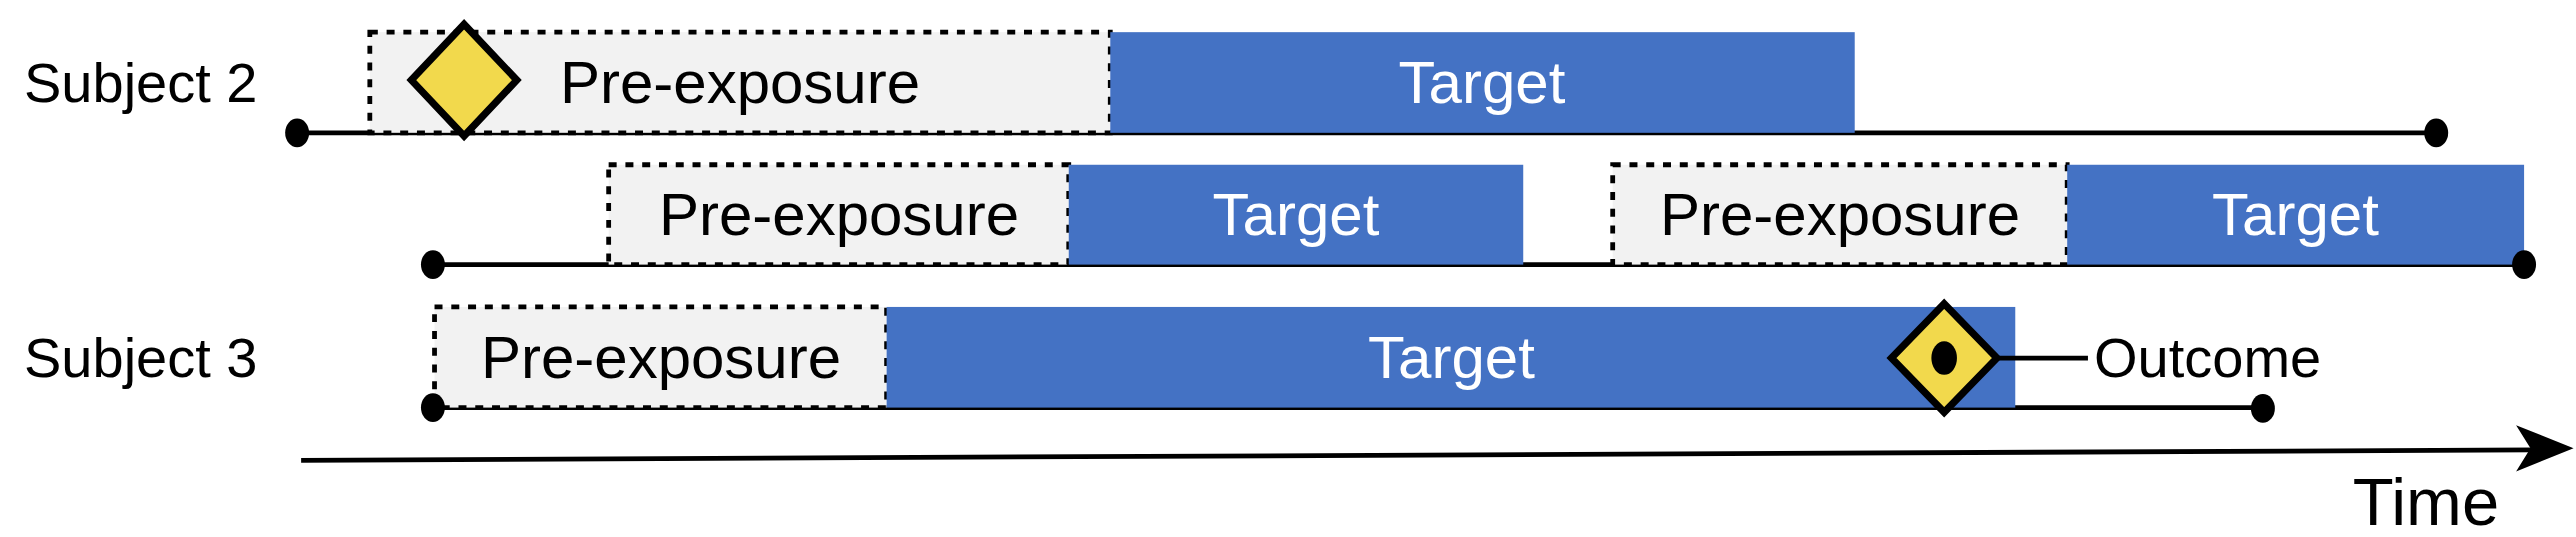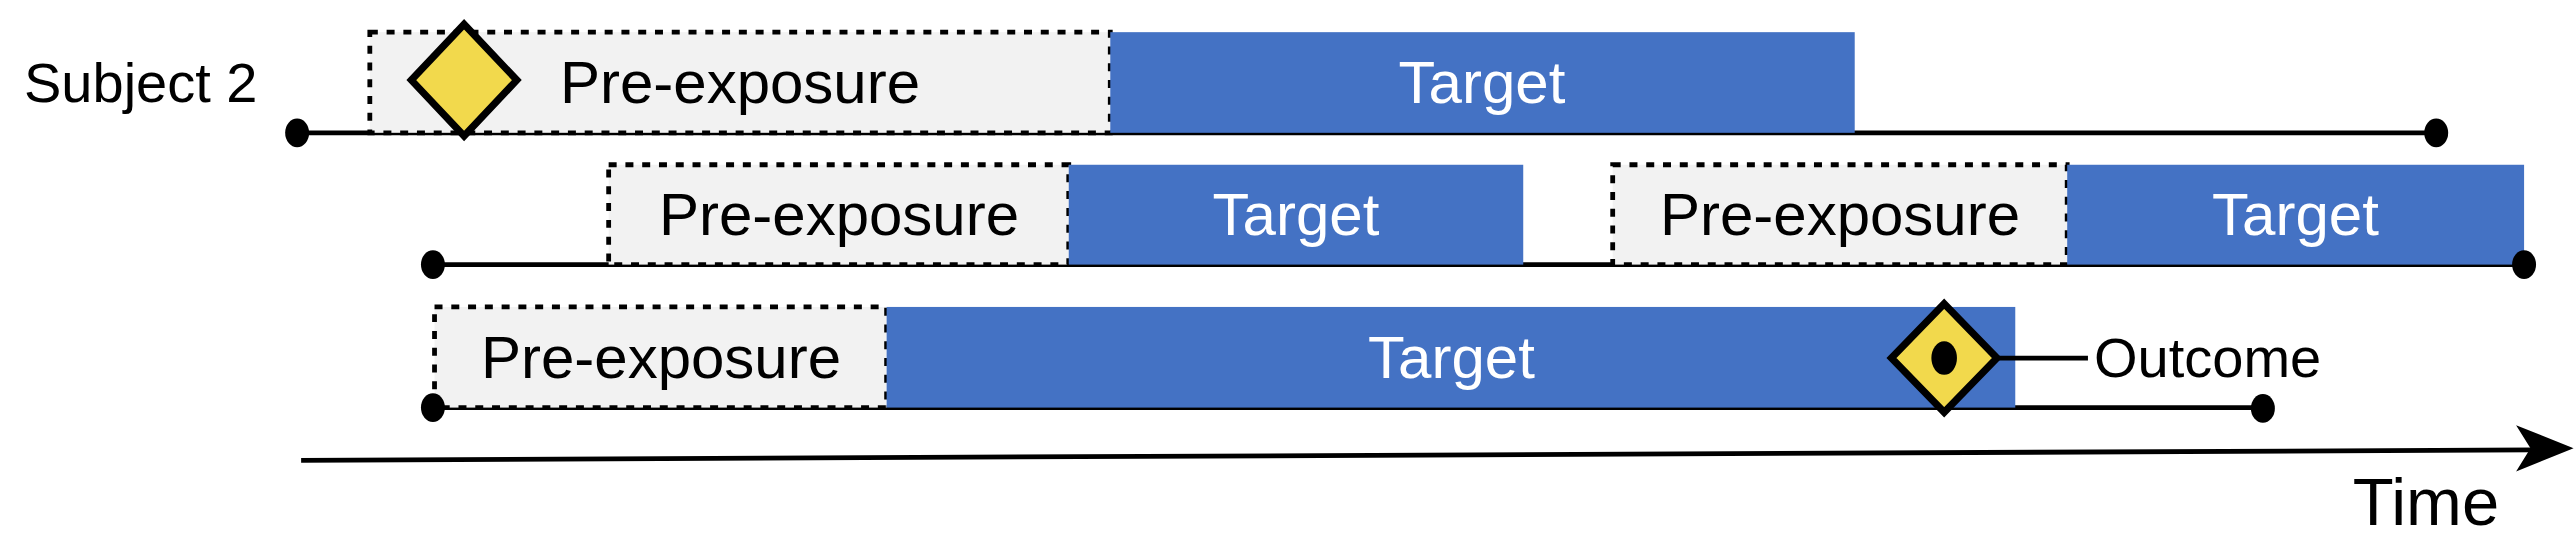--- a/index.html
+++ b/index.html
@@ -78,20 +78,21 @@
     <ellipse class="tl-dot" cx="2833" cy="511" rx="15" ry="18"></ellipse>
     <line class="tl-line" x1="2434" y1="448" x2="2614" y2="448"></line>
     <polygon class="marker-diamond" points="2434,380 2500,448 2434,516 2368,448"></polygon>
     <ellipse class="tl-dot" cx="2434" cy="448" rx="16" ry="21"></ellipse>
 
     <line class="axis-line" x1="377" y1="576" x2="3172" y2="563"></line>
     <polygon class="axis-head" points="3222,561 3150,532 3168,561 3150,590"></polygon>
   </svg>
 
   <div class="txt subject-label" style="top:32px;height:101px;">Subject 2</div>
+  <div class="txt subject-label" style="top:307px;height:101px;">Subject 3</div>
 
   <div class="txt center box-label" style="left:370px;top:32px;width:740px;height:101px;">Pre-exposure</div>
   <div class="txt center box-label target-label" style="left:1110px;top:32px;width:744px;height:101px;">Target</div>
 
   <div class="txt center box-label" style="left:609px;top:165px;width:460px;height:100px;">Pre-exposure</div>
   <div class="txt center box-label target-label" style="left:1069px;top:165px;width:454px;height:100px;">Target</div>
   <div class="txt center box-label" style="left:1613px;top:165px;width:454px;height:100px;">Pre-exposure</div>
   <div class="txt center box-label target-label" style="left:2067px;top:165px;width:457px;height:100px;">Target</div>
 
   <div class="txt center box-label" style="left:435px;top:307px;width:452px;height:101px;">Pre-exposure</div>

